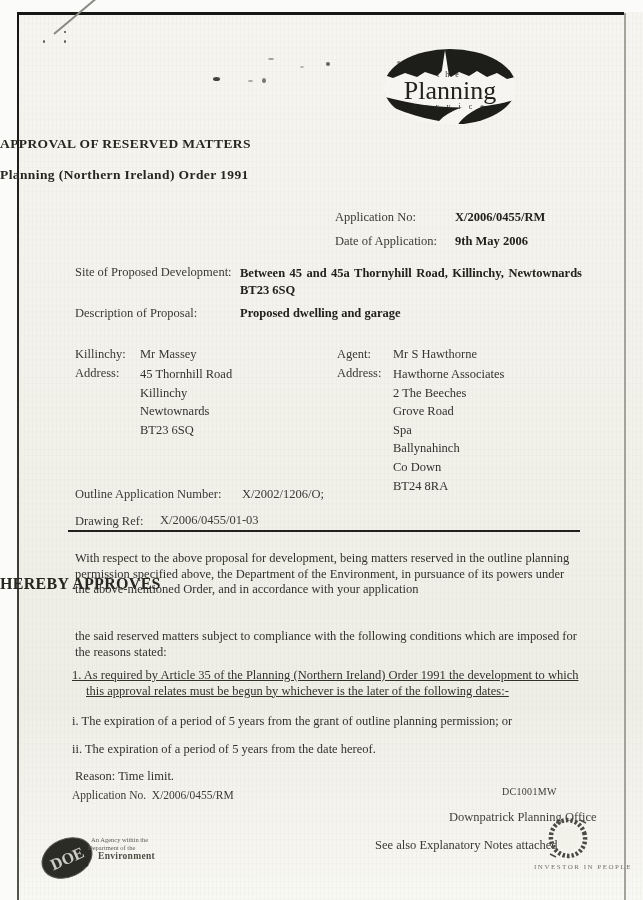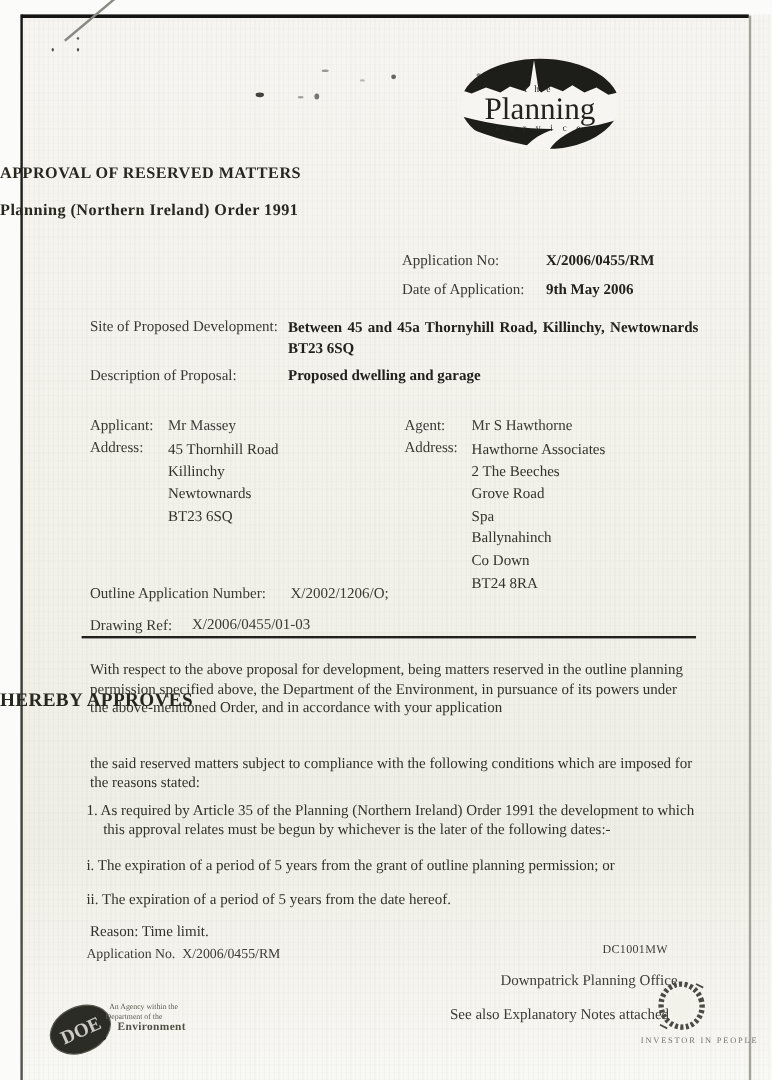--- a/index.html
+++ b/index.html
@@ -23,22 +23,22 @@
   .right-line{left:624px;top:13px;width:2px;height:887px;background:#a3a39c;}
   .white-top{left:0;top:0;width:643px;height:12px;background:#fbfbf9;}
   .white-left{left:0;top:0;width:17px;height:900px;background:#fbfbf9;}
   .pen-mark{left:52px;top:-2px;width:54px;height:1.5px;background:#8a8a84;transform:rotate(140deg);transform-origin:left top;}
   .smudge{position:absolute;background:#43433c;border-radius:50%;filter:blur(0.6px);}
   .dot{position:absolute;background:#55554e;border-radius:50%;width:2px;height:3px;}
   .rule{left:68px;top:530px;width:512px;height:2px;background:#21211d;}
   .center{left:0;width:643px;text-align:left;}
   .title{font-weight:bold;font-size:13.5px;letter-spacing:0.4px;color:#27261f;}
   .addr div{font-size:12.5px;line-height:18.6px;color:#33322c;}
-  .hang{padding-left:14px;text-indent:-14px;}
-  .footer-office{font-size:12.5px;color:#413f38;}
+  .hang{padding-left:14px;text-indent:-14px;text-decoration:underline;}
+  .footer-office{font-size:12.5px;color:#413f38;margin-left:32px;}
   .iip-text{font-size:7px;letter-spacing:1.5px;color:#73736b;}
   .doe-text{font-size:6.5px;line-height:7.5px;color:#5d5c52;}
   .doe-env{font-size:9.5px;font-weight:bold;color:#504f45;letter-spacing:0.3px;}
 </style>
 </head>
 <body>
 
 <div id="page">
 
   <div class="abs white-top"></div>
@@ -88,21 +88,21 @@
   <div class="abs lbl" style="left:335px;top:210px;">Application No:</div>
   <div class="abs val" style="left:455px;top:210px;">X/2006/0455/RM</div>
   <div class="abs lbl" style="left:335px;top:234px;">Date of Application:</div>
   <div class="abs val" style="left:455px;top:234px;">9th May 2006</div>
 
   <div class="abs lbl" style="left:75px;top:265px;">Site of Proposed Development:</div>
   <div class="abs val" style="left:240px;top:265px;width:342px;text-align:justify;line-height:17px;">Between 45 and 45a Thornyhill Road, Killinchy, Newtownards BT23 6SQ</div>
   <div class="abs lbl" style="left:75px;top:306px;">Description of Proposal:</div>
   <div class="abs val" style="left:240px;top:306px;">Proposed dwelling and garage</div>
 
-  <div class="abs lbl" style="left:75px;top:347px;">Applicant:</div>
+  <div class="abs lbl" style="left:75px;top:347px;">Killinchy:</div>
   <div class="abs lbl" style="left:140px;top:347px;">Mr Massey</div>
   <div class="abs lbl" style="left:75px;top:366px;">Address:</div>
   <div class="abs addr" style="left:140px;top:365px;">
     <div>45 Thornhill Road</div>
     <div>Killinchy</div>
     <div>Newtownards</div>
     <div>BT23 6SQ</div>
   </div>
 
   <div class="abs lbl" style="left:337px;top:347px;">Agent:</div>

